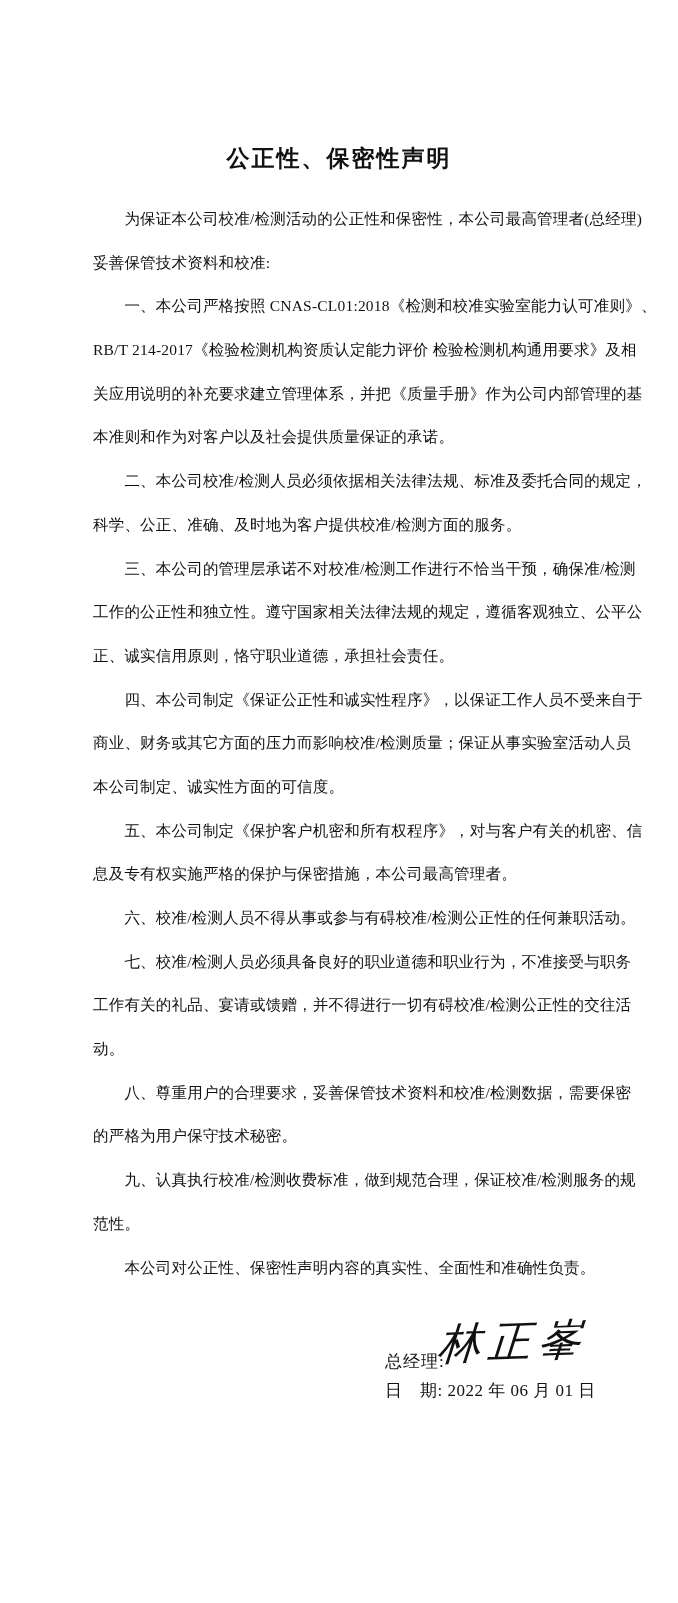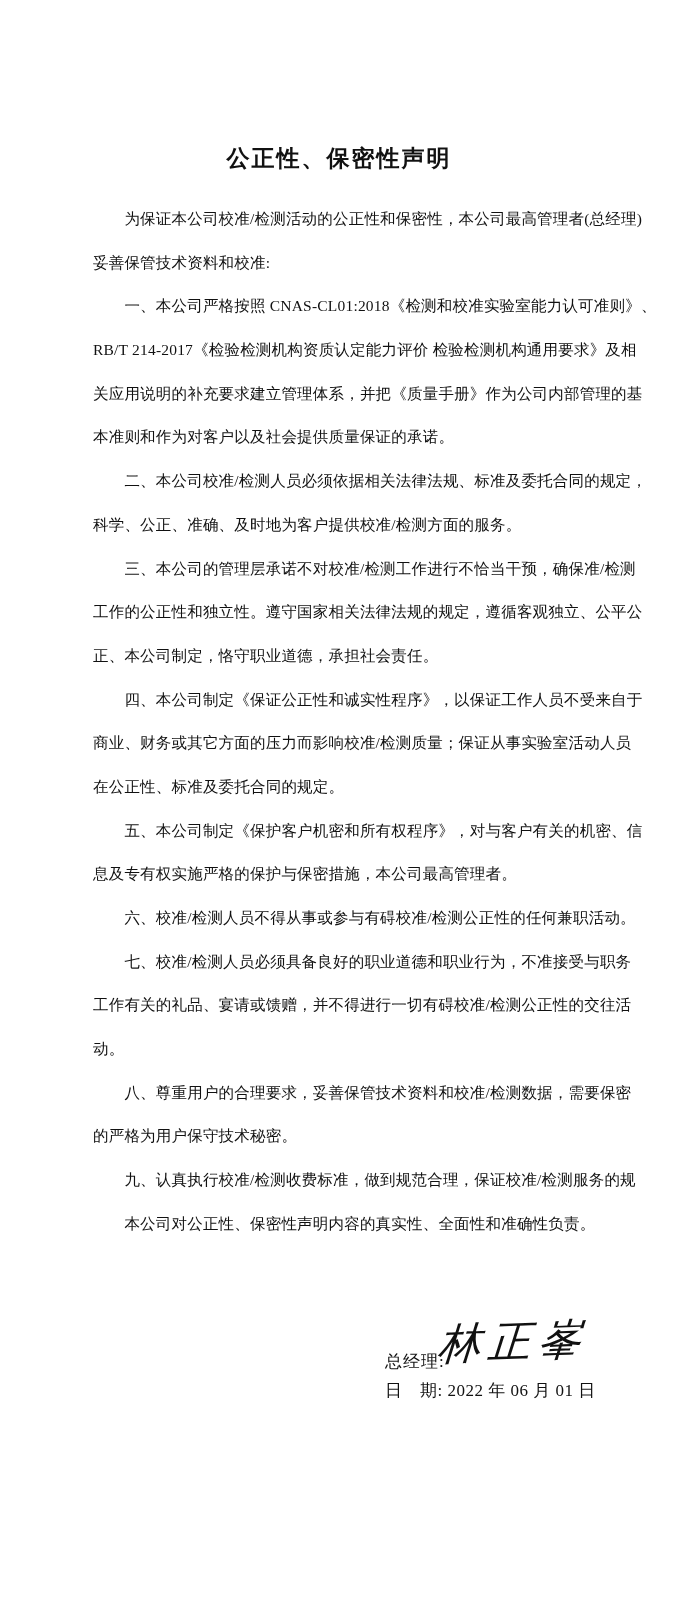--- a/index.html
+++ b/index.html
@@ -88,33 +88,34 @@
       <div class="doc-line">　　为保证本公司校准/检测活动的公正性和保密性，本公司最高管理者(总经理)</div>
       <div class="doc-line">妥善保管技术资料和校准:</div>
       <div class="doc-line">　　一、本公司严格按照 CNAS-CL01:2018《检测和校准实验室能力认可准则》、</div>
       <div class="doc-line">RB/T 214-2017《检验检测机构资质认定能力评价 检验检测机构通用要求》及相</div>
       <div class="doc-line">关应用说明的补充要求建立管理体系，并把《质量手册》作为公司内部管理的基</div>
       <div class="doc-line">本准则和作为对客户以及社会提供质量保证的承诺。</div>
       <div class="doc-line">　　二、本公司校准/检测人员必须依据相关法律法规、标准及委托合同的规定，</div>
       <div class="doc-line">科学、公正、准确、及时地为客户提供校准/检测方面的服务。</div>
       <div class="doc-line">　　三、本公司的管理层承诺不对校准/检测工作进行不恰当干预，确保准/检测</div>
       <div class="doc-line">工作的公正性和独立性。遵守国家相关法律法规的规定，遵循客观独立、公平公</div>
-      <div class="doc-line">正、本公司制定，恪守职业道德，承担社会责任。</div>
+      <div class="doc-line">正、诚实信用原则，恪守职业道德，承担社会责任。</div>
       <div class="doc-line">　　四、本公司制定《保证公正性和诚实性程序》，以保证工作人员不受来自于</div>
       <div class="doc-line">商业、财务或其它方面的压力而影响校准/检测质量；保证从事实验室活动人员</div>
-      <div class="doc-line">在公正性、标准及委托合同的规定。</div>
+      <div class="doc-line">本公司制定、诚实性方面的可信度。</div>
       <div class="doc-line">　　五、本公司制定《保护客户机密和所有权程序》，对与客户有关的机密、信</div>
       <div class="doc-line">息及专有权实施严格的保护与保密措施，本公司最高管理者。</div>
       <div class="doc-line">　　六、校准/检测人员不得从事或参与有碍校准/检测公正性的任何兼职活动。</div>
       <div class="doc-line">　　七、校准/检测人员必须具备良好的职业道德和职业行为，不准接受与职务</div>
       <div class="doc-line">工作有关的礼品、宴请或馈赠，并不得进行一切有碍校准/检测公正性的交往活</div>
       <div class="doc-line">动。</div>
       <div class="doc-line">　　八、尊重用户的合理要求，妥善保管技术资料和校准/检测数据，需要保密</div>
       <div class="doc-line">的严格为用户保守技术秘密。</div>
       <div class="doc-line">　　九、认真执行校准/检测收费标准，做到规范合理，保证校准/检测服务的规</div>
+      <div class="doc-line">范性。</div>
       <div class="doc-line">　　本公司对公正性、保密性声明内容的真实性、全面性和准确性负责。</div>
     </div>
 
   <div class="sig-block">
     <span class="sig-label">总经理:</span>
     <span class="sig-name">林正峯</span>
     <span class="date-line">日　期: 2022 年 06 月 01 日</span>
   </div>
 
 </div>

